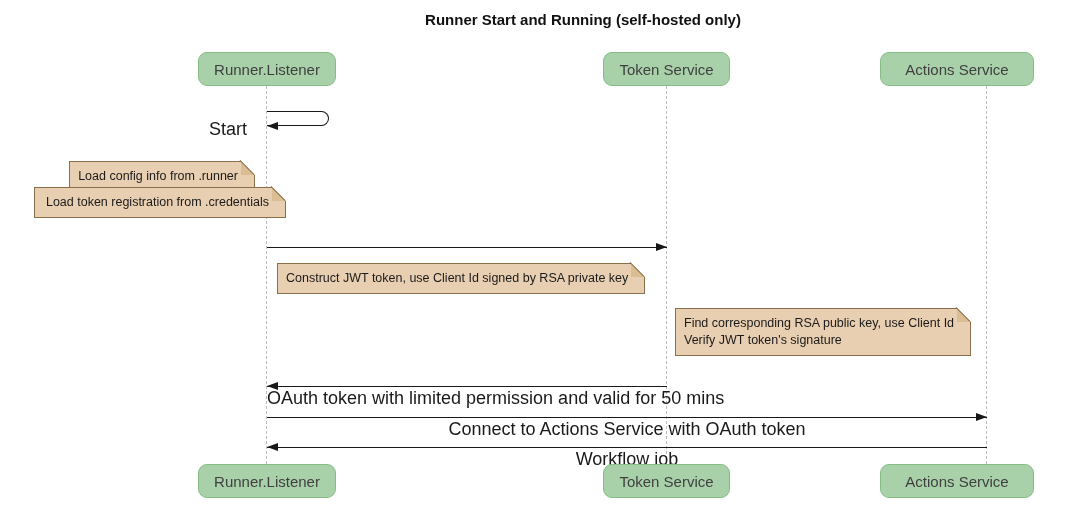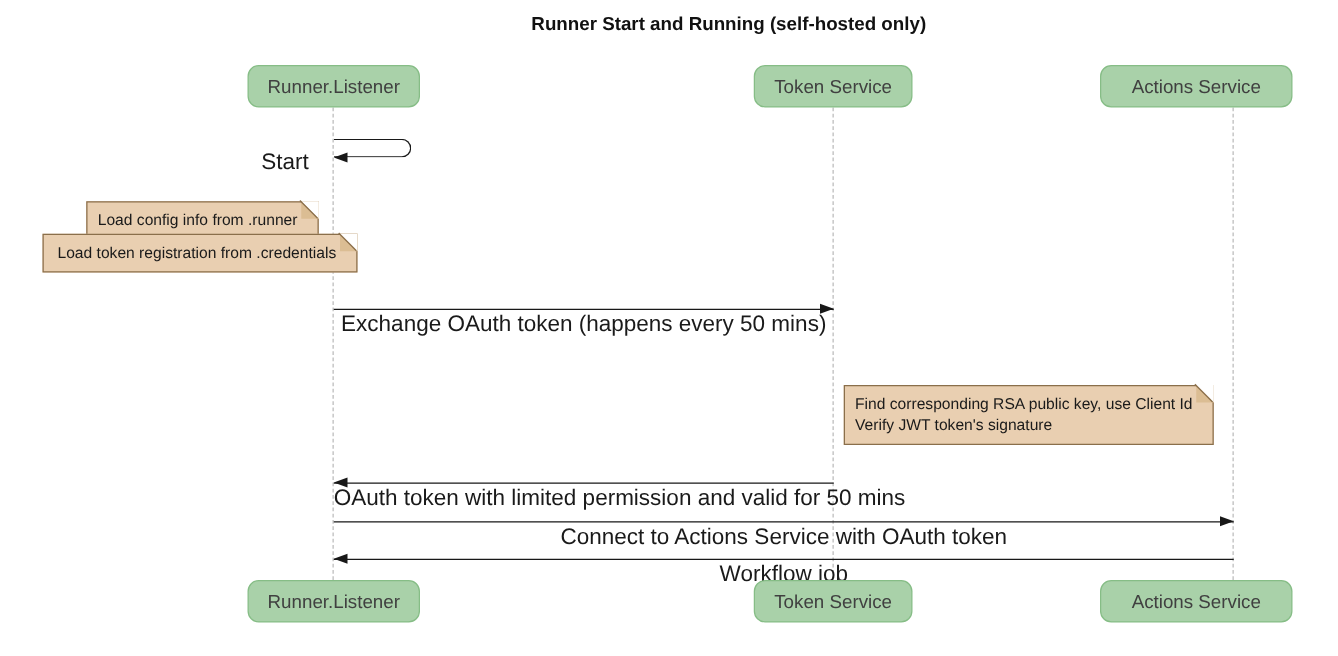--- a/index.html
+++ b/index.html
@@ -163,23 +163,23 @@
   <div class="pbox p0 row-top">Runner.Listener</div>
   <div class="pbox p1 row-top">Token Service</div>
   <div class="pbox p2 row-top">Actions Service</div>
 
   <div class="msg-label start-label">Start</div>
   <div class="self-loop"></div>
 
   <div class="note note1">Load config info from .runner</div>
   <div class="note note2">Load token registration from .credentials</div>
 
-  <div class="msg-label m1-label">Exchange OAuth token (happens every 50 mins)</div>
   <div class="msg-line arrow-right m1-line"></div>
 
+  <div class="note note3">Construct JWT token, use Client Id signed by RSA private key</div>
   <div class="note note4">Find corresponding RSA public key, use Client Id
 Verify JWT token's signature</div>
 
   <div class="msg-label m2-label">OAuth token with limited permission and valid for 50 mins</div>
   <div class="msg-line arrow-left m2-line"></div>
 
   <div class="msg-label m3-label">Connect to Actions Service with OAuth token</div>
   <div class="msg-line arrow-right m3-line"></div>
 
   <div class="msg-label m4-label">Workflow job</div>

